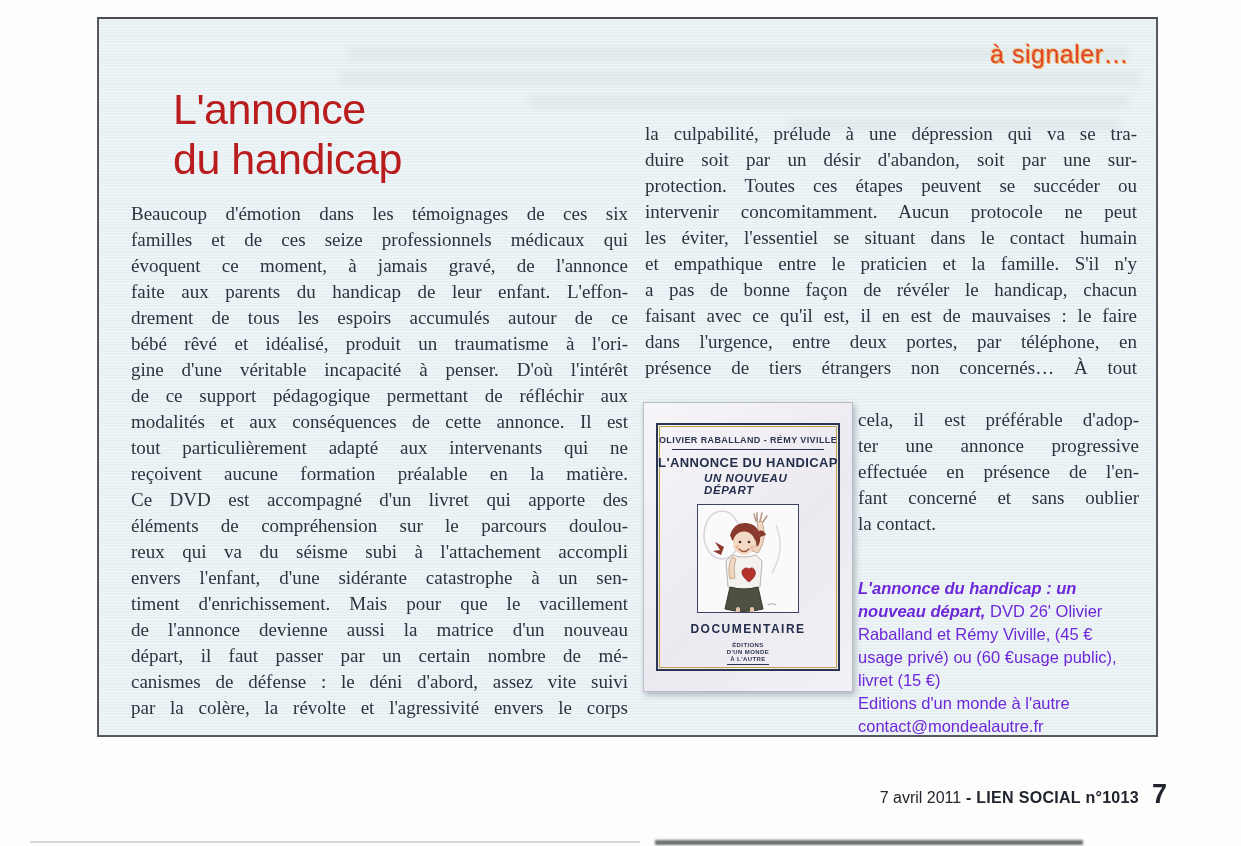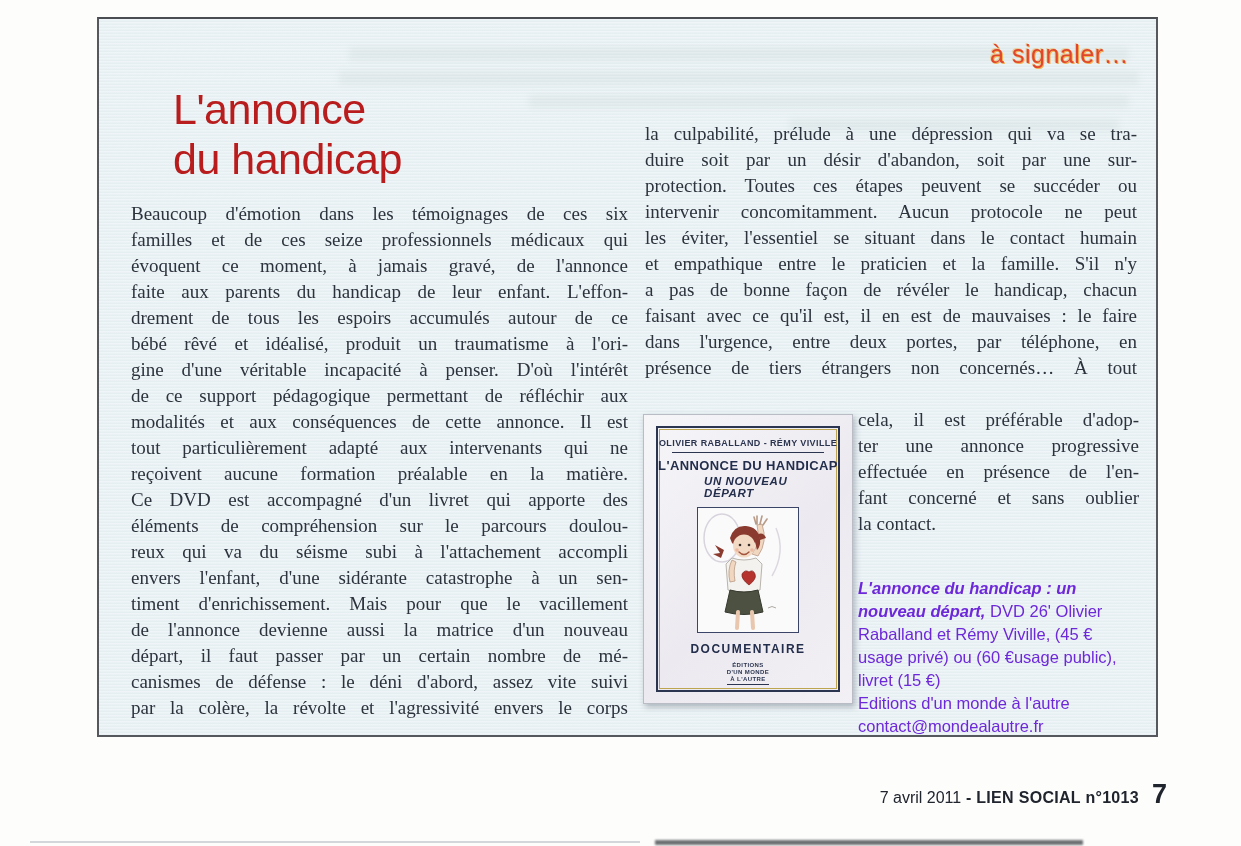--- a/index.html
+++ b/index.html
@@ -67,26 +67,26 @@
   }
   .col-left  { left: 131px; top: 201px; width: 497px; }
   .col-right { left: 645px; top: 121px; width: 492px; }
   .col-wrap  { left: 858px; top: 407px; width: 281px; }
   .jline { text-align: justify; text-align-last: justify; }
   .jline.last-left { text-align-last: left; }
 
   
   .dvd-cover {
     position: absolute;
-    left: 643px; top: 414px;
+    left: 643px; top: 402px;
     width: 210px; height: 290px;
     background: linear-gradient(135deg, #f6f5f8 0%, #eceaf0 55%, #f2f0f4 100%);
     border: 1px solid #b9bcc4;
     box-shadow: 2px 3px 6px rgba(60,70,90,0.35);
-    padding: 11px 12px;
+    padding: 20px 12px;
   }
   .dvd-frame {
     position: relative;
     width: 100%; height: 100%;
     border: 2px solid #2c3550;
     padding: 4px 4px;
   }
   .dvd-frame::before {
     content: "";
     position: absolute;

